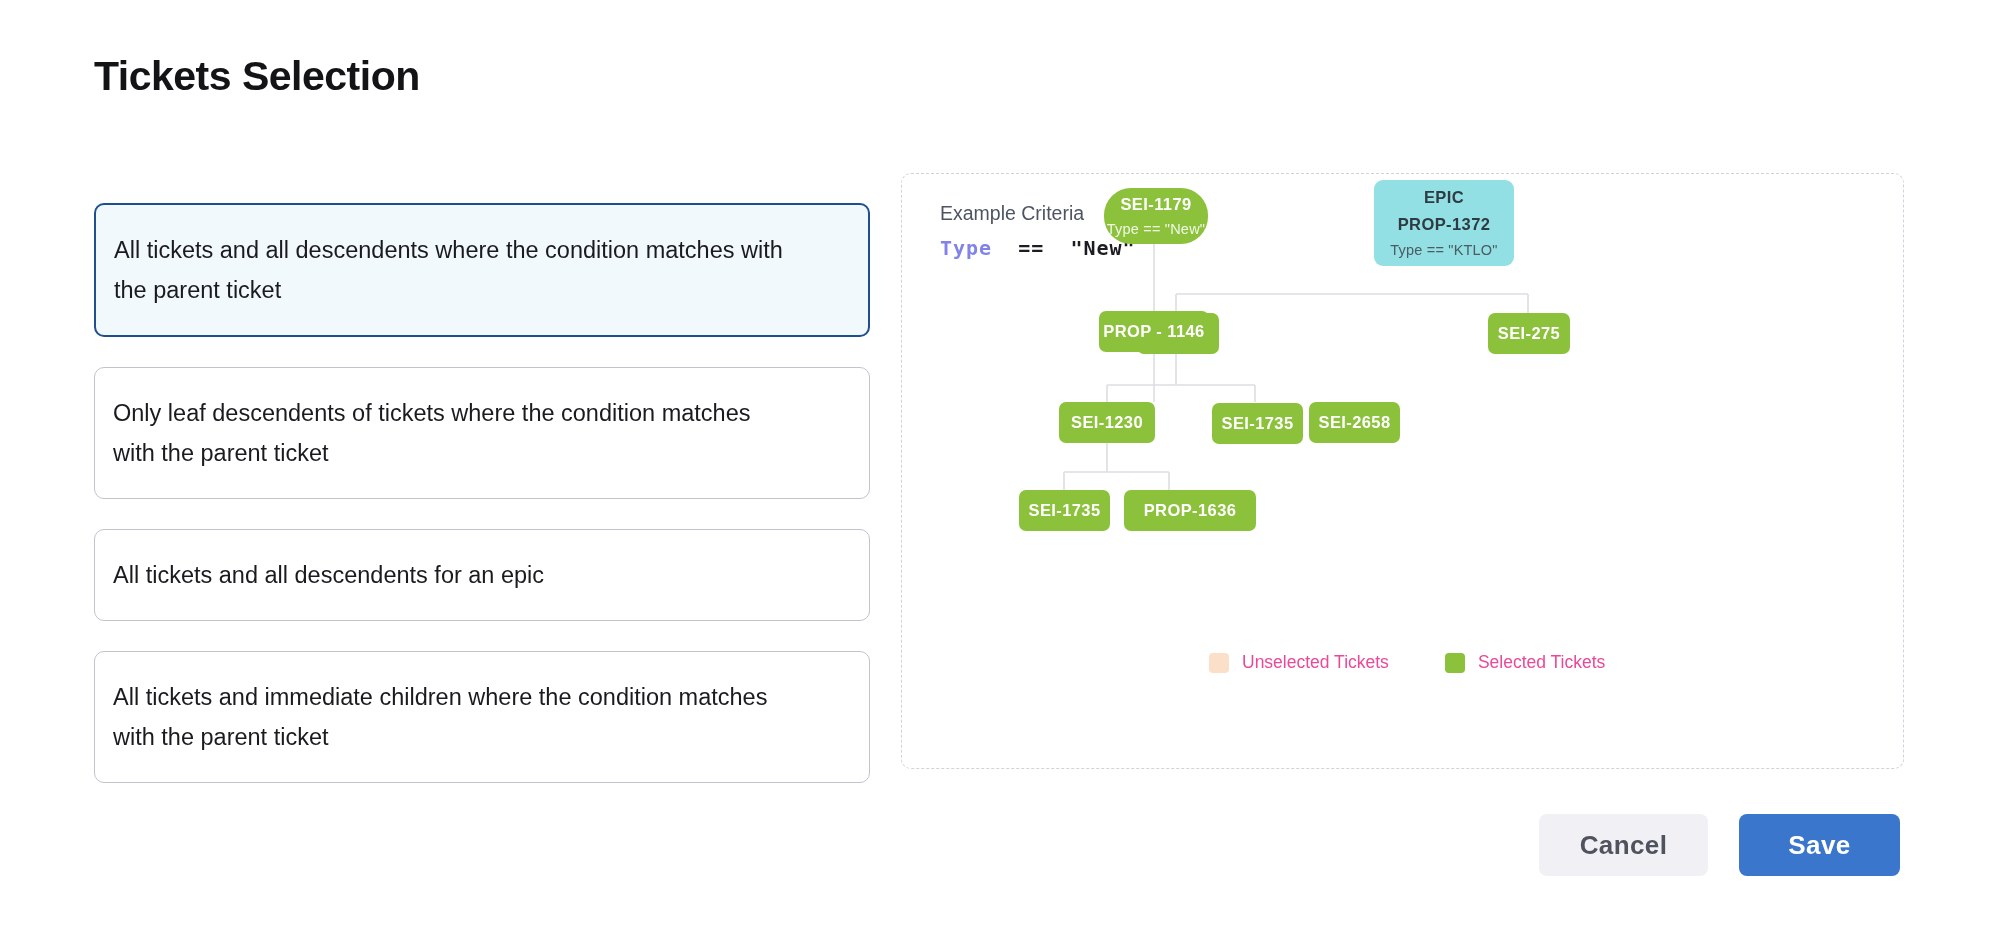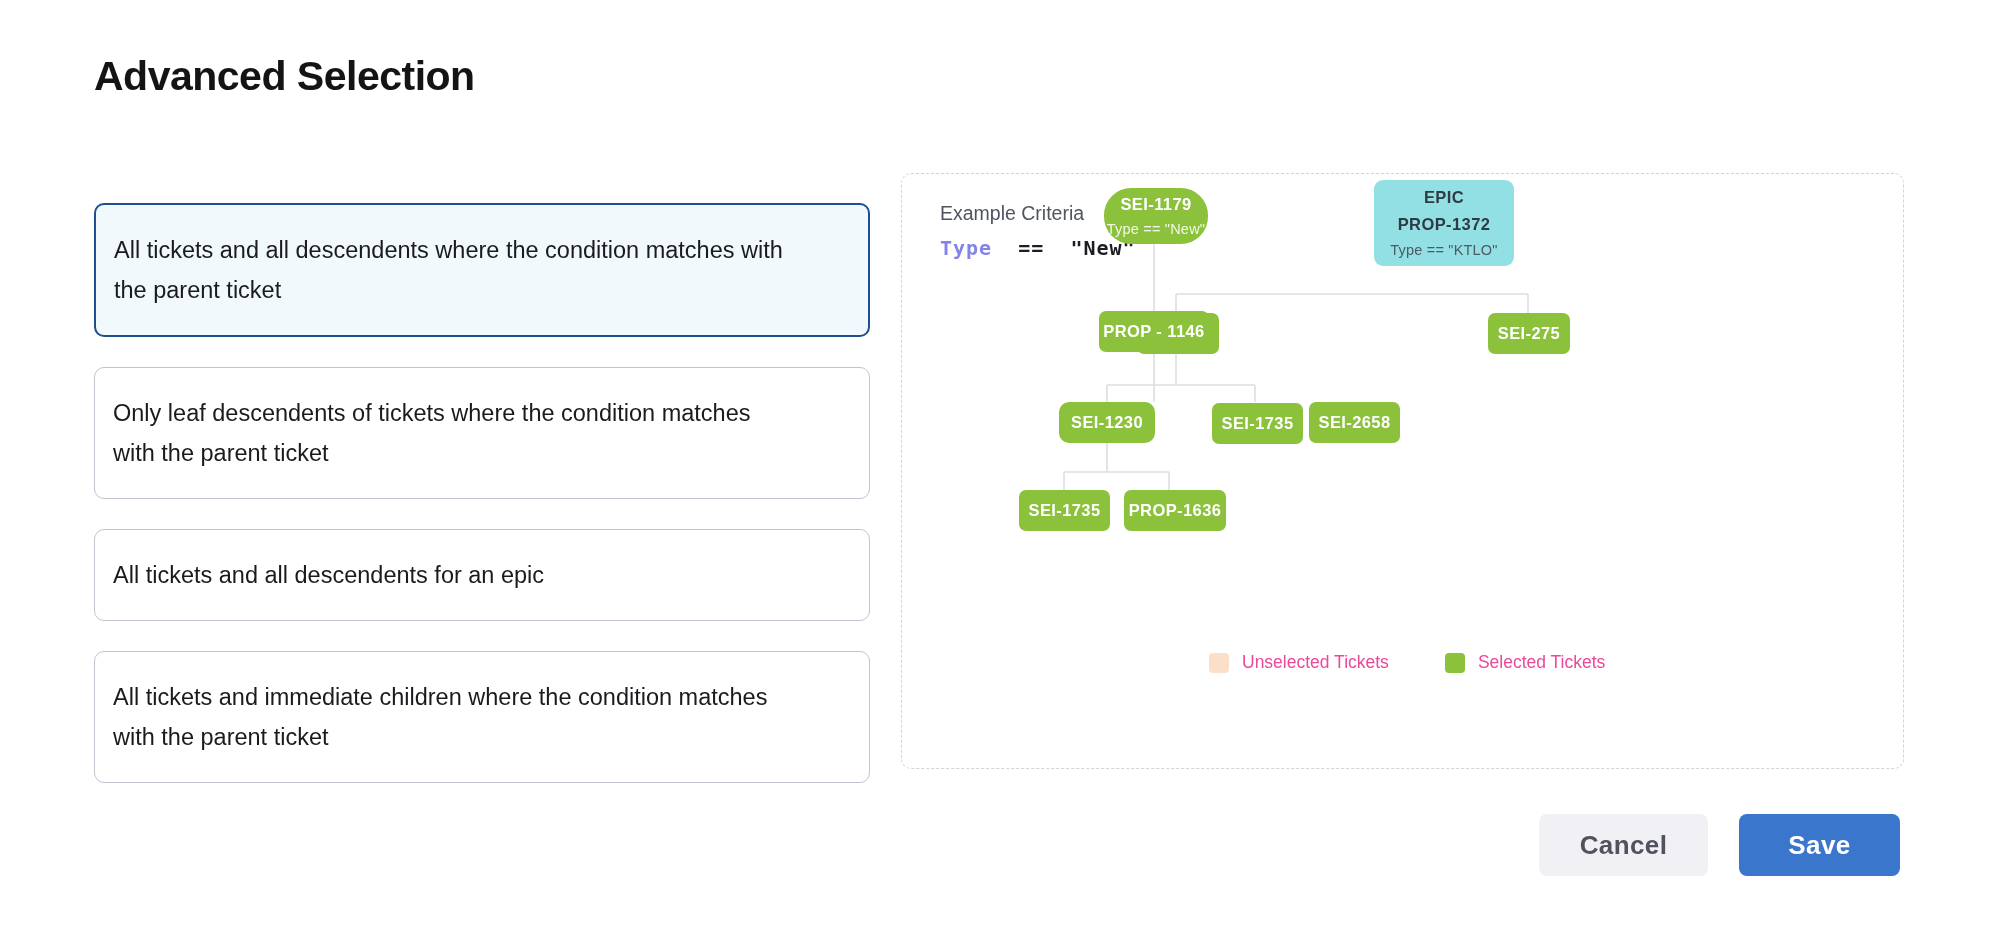--- a/index.html
+++ b/index.html
@@ -183,21 +183,21 @@
   .btn-save {
     width: 161px;
     height: 62px;
     background: #3b76cd;
     color: #ffffff;
   }
 </style>
 </head>
 <body>
 
-<div class="page-title">Advanced Selection</div>
+<div class="page-title">Tickets Selection</div>
 
 <div class="options">
 
   <div class="option-card selected">
     <span class="opt-text">All tickets and all descendents where the condition matches with the parent ticket</span>
   </div>
 
   <div class="option-card">
     <span class="opt-text">Only leaf descendents of tickets where the condition matches with the parent ticket</span>
   </div>
@@ -260,37 +260,37 @@
     </div>
 
     <div class="node" style="left:197px;top:137px;width:110px;height:41px;">
       <span>PROP - 1146</span>
     </div>
 
     <div class="node" style="left:586px;top:139px;width:82px;height:41px;">
       <span>SEI-275</span>
     </div>
 
-    <div class="node" style="left:157px;top:228px;width:96px;height:41px;border-radius:10px;">
+    <div class="node" style="left:157px;top:228px;width:96px;height:41px;">
       <span>SEI-1230</span>
     </div>
 
     <div class="node" style="left:310px;top:229px;width:91px;height:41px;">
       <span>SEI-1735</span>
     </div>
 
     <div class="node" style="left:407px;top:228px;width:91px;height:41px;">
       <span>SEI-2658</span>
     </div>
 
     <div class="node" style="left:117px;top:316px;width:91px;height:41px;">
       <span>SEI-1735</span>
     </div>
 
-    <div class="node" style="left:222px;top:316px;width:102px;height:41px;">
+    <div class="node" style="left:222px;top:316px;width:132px;height:41px;">
       <span>PROP-1636</span>
     </div>
 
   </div>
 
   <div class="legend">
     <div class="legend-item">
       <span class="swatch unselected"></span>
       <span>Unselected Tickets</span>
     </div>

